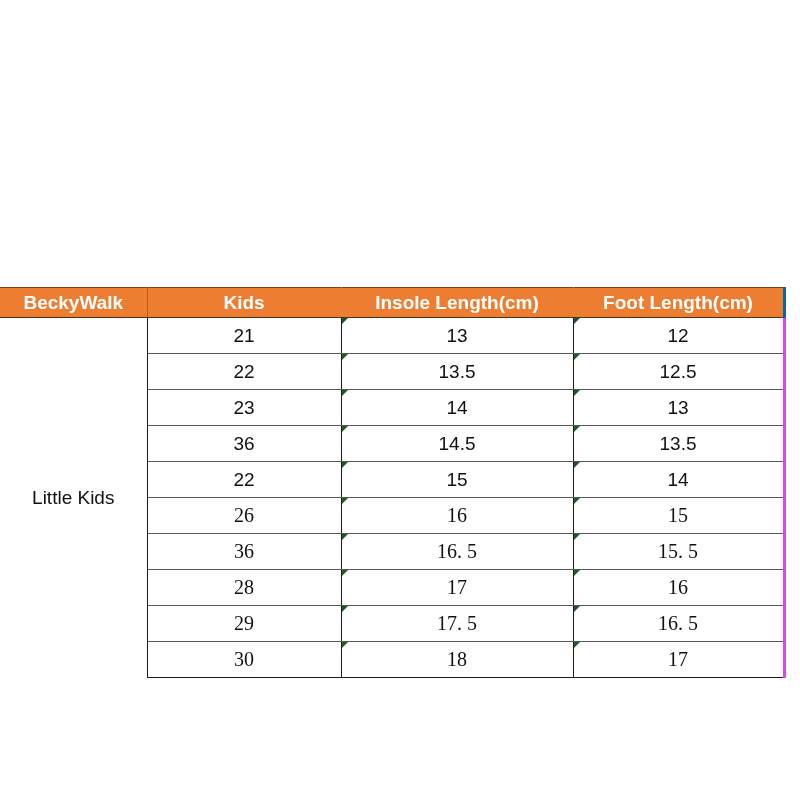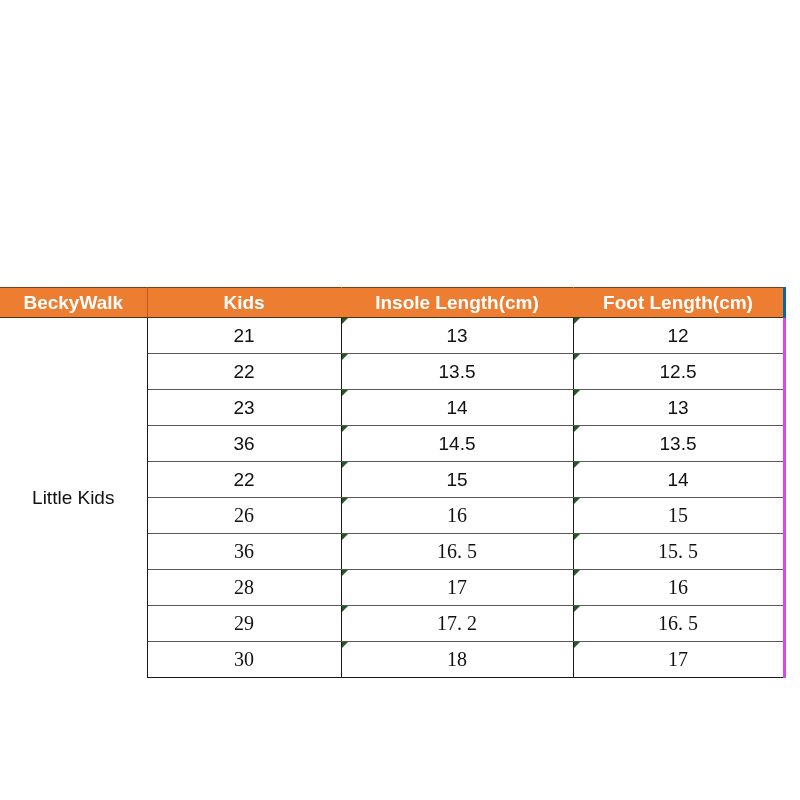--- a/index.html
+++ b/index.html
@@ -171,21 +171,21 @@
           <td><span class="tri"></span><span>16. 5</span></td>
           <td class="cell-last"><span class="tri"></span><span>15. 5</span></td>
         </tr>
         <tr class="serif">
           <td class="cell-size">28</td>
           <td><span class="tri"></span><span>17</span></td>
           <td class="cell-last"><span class="tri"></span><span>16</span></td>
         </tr>
         <tr class="serif">
           <td class="cell-size">29</td>
-          <td><span class="tri"></span><span>17. 2</span></td>
+          <td><span class="tri"></span><span>17. 5</span></td>
           <td class="cell-last"><span class="tri"></span><span>16. 5</span></td>
         </tr>
         <tr class="serif last-row">
           <td class="cell-size">30</td>
           <td><span class="tri"></span><span>18</span></td>
           <td class="cell-last"><span class="tri"></span><span>17</span></td>
         </tr>
       </tbody>
   </table>
 

